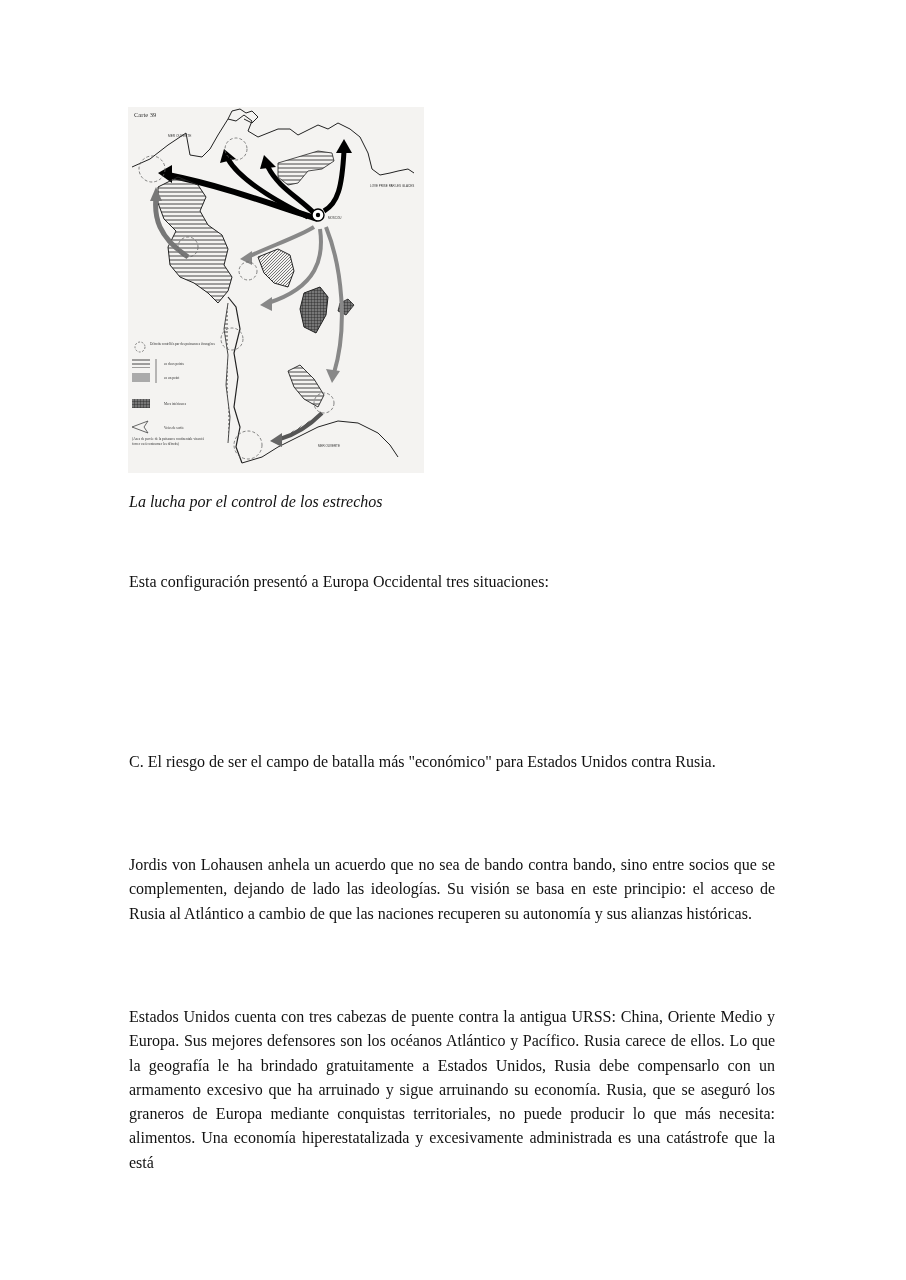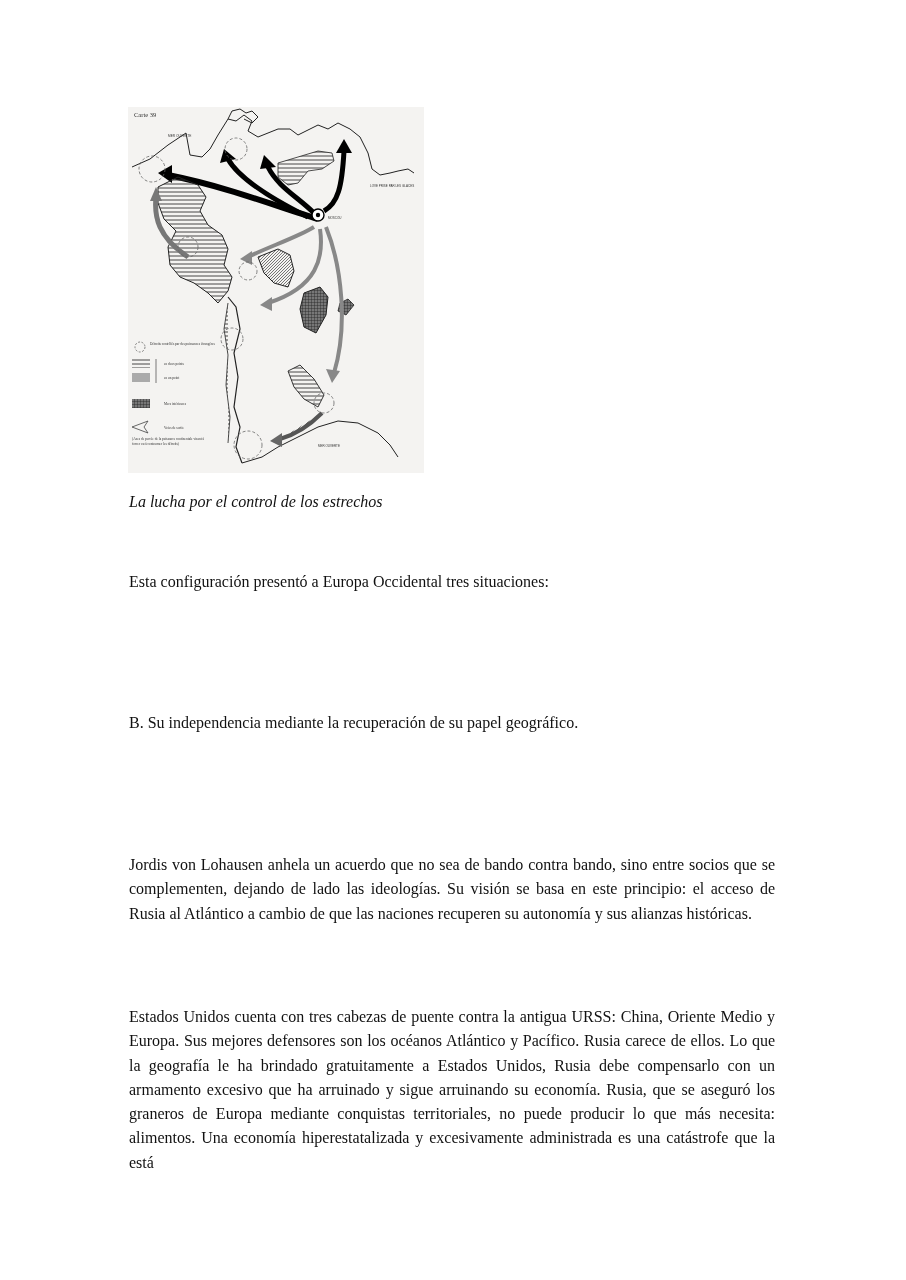--- a/index.html
+++ b/index.html
@@ -107,17 +107,17 @@
       <text x="36" y="322" font-size="3.4" fill="#333" font-family="Liberation Serif, serif">Voies de sortie</text>
       <foreignObject x="4" y="330" width="80" height="34">
         <div xmlns="http://www.w3.org/1999/xhtml" style="font-size:3.4px;line-height:4.6px;color:#333;font-family:'Liberation Serif',serif;">(Axes de percée de la puissance continentale visant à forcer ou à contourner les détroits)</div>
       </foreignObject>
     </svg>
   </div>
 
   <div class="caption">La lucha por el control de los estrechos</div>
 
   <p class="para p-intro">Esta configuración presentó a Europa Occidental tres situaciones:</p>
-  <p class="para p-b">B. Su independencia mediante la recuperación de su papel geográfico.</p>
+  <p class="para p-c">C. El riesgo de ser el campo de batalla más "económico" para Estados Unidos contra Rusia.</p>
   <p class="para p-jordis">Jordis von Lohausen anhela un acuerdo que no sea de bando contra bando, sino entre socios que se complementen, dejando de lado las ideologías. Su visión se basa en este principio: el acceso de Rusia al Atlántico a cambio de que las naciones recuperen su autonomía y sus alianzas históricas.</p>
   <p class="para p-eeuu lastjust">Estados Unidos cuenta con tres cabezas de puente contra la antigua URSS: China, Oriente Medio y Europa. Sus mejores defensores son los océanos Atlántico y Pacífico. Rusia carece de ellos. Lo que la geografía le ha brindado gratuitamente a Estados Unidos, Rusia debe compensarlo con un armamento excesivo que ha arruinado y sigue arruinando su economía. Rusia, que se aseguró los graneros de Europa mediante conquistas territoriales, no puede producir lo que más necesita: alimentos. Una economía hiperestatalizada y excesivamente administrada es una catástrofe que la está</p>
 
 </div>
 
 </body></html>

